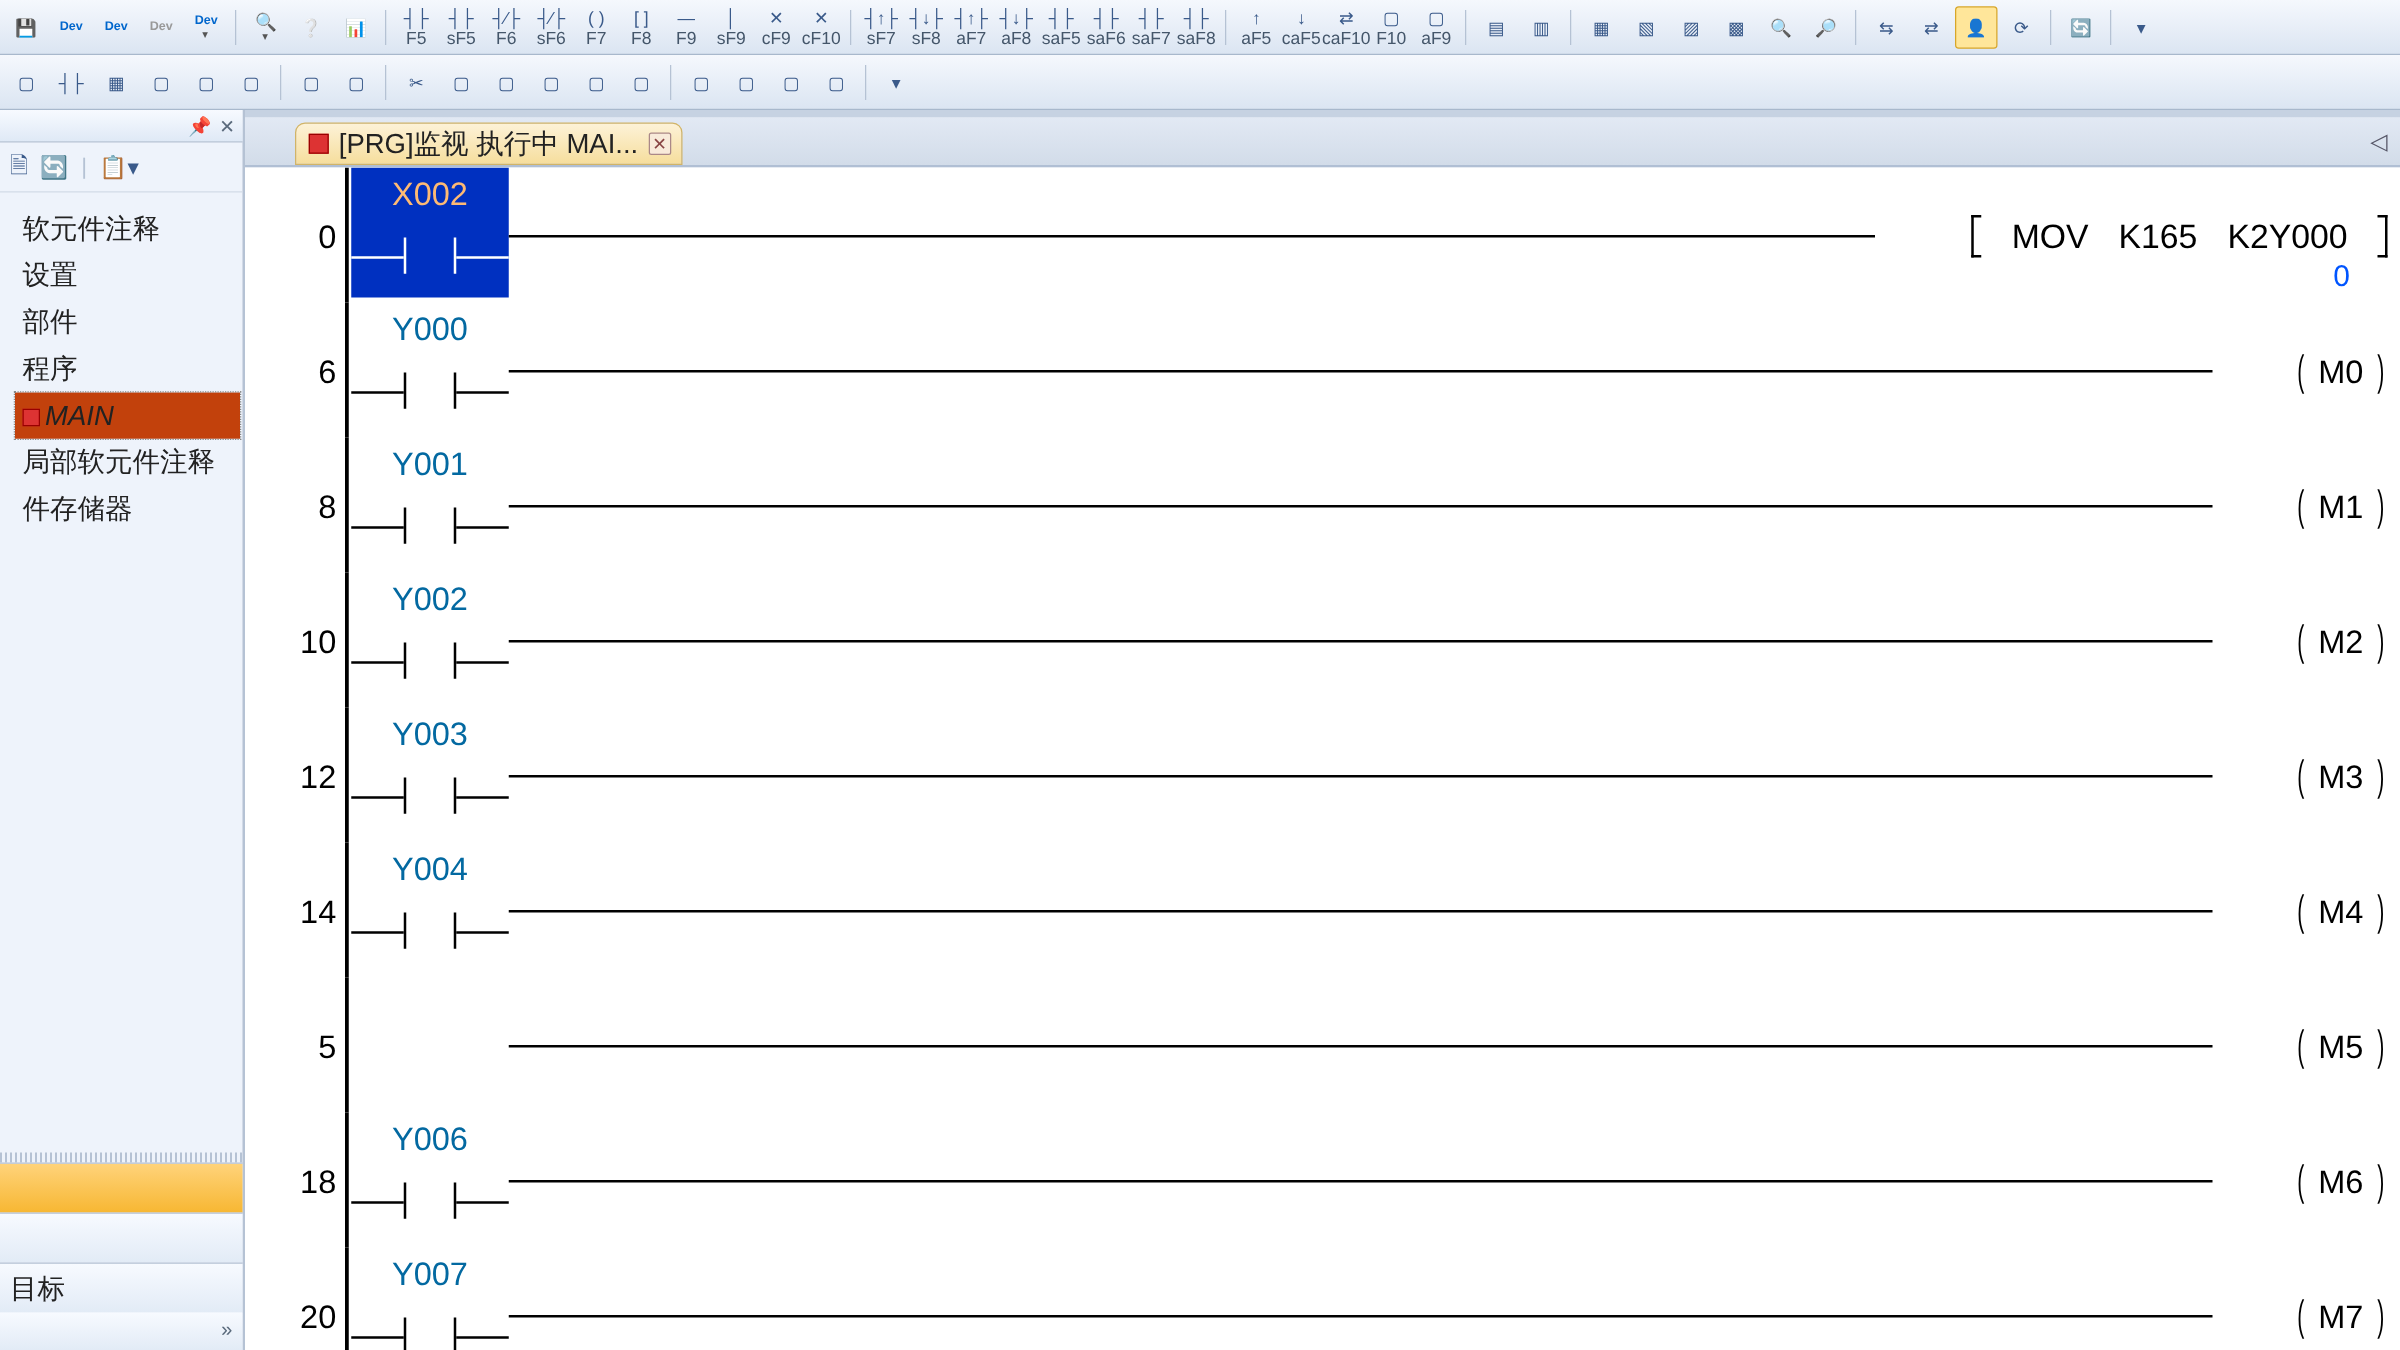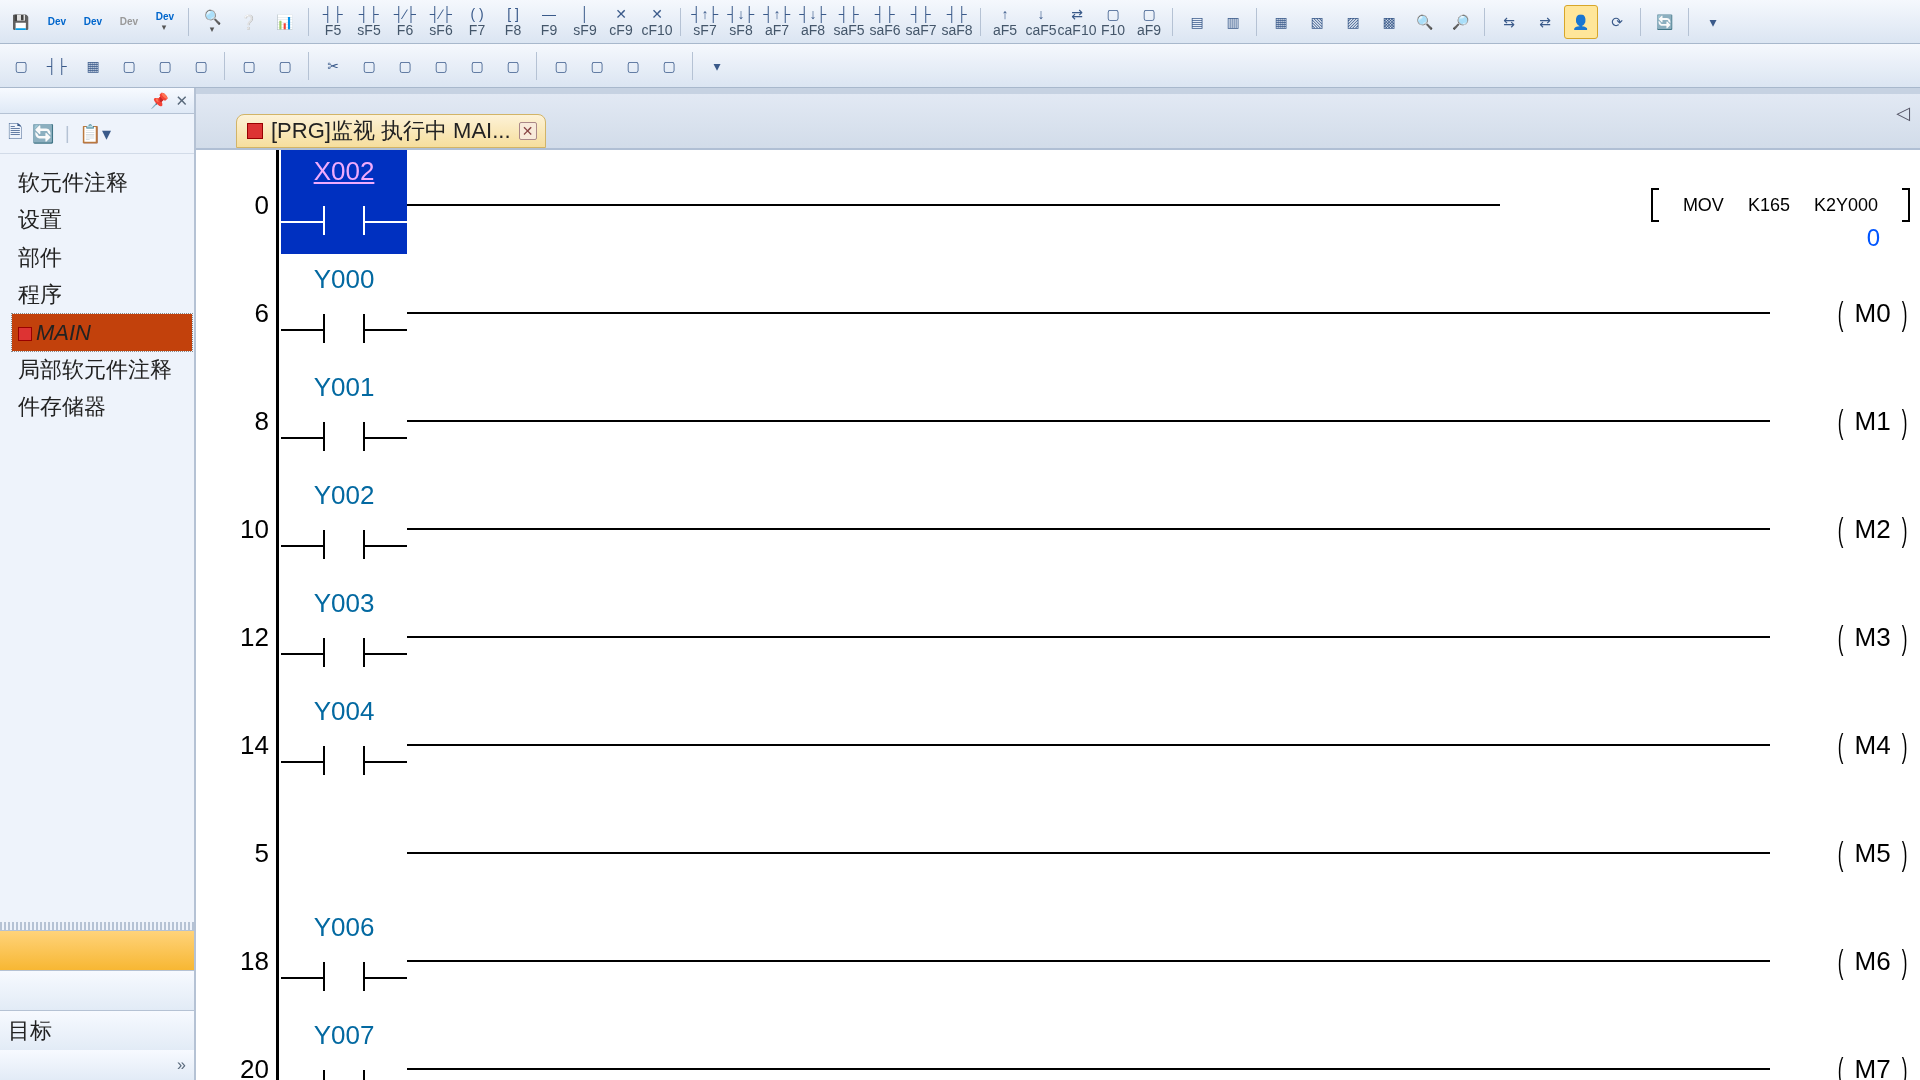--- a/index.html
+++ b/index.html
@@ -87,21 +87,21 @@
   .accordion-foot {
     height: 30px; display: flex; align-items: center; justify-content: flex-end;
     background: linear-gradient(#f7faff, #e2ebf6);
     padding: 0 8px; font-size: 16px; color: #5a6a7c;
   }
 
   
   .editor-area { flex: 1; background: #e8eef7; display: flex; flex-direction: column; }
   .splitter-h { height: 6px; background: #c6d2e2; }
   .tab-strip {
-    height: 56px;
+    height: 40px;
     background: linear-gradient(#e2e9f4, #d2dce9);
     border-bottom: 2px solid #b0bfd4;
     display: flex; align-items: flex-end;
     padding-left: 40px;
     position: relative;
   }
   .doc-tab {
     height: 34px;
     background: linear-gradient(#fdf2d7, #f6de9d);
     border: 1px solid #d2b467;
@@ -146,21 +146,21 @@
   }
   .contact-box {
     position: absolute;
     top: 0;
     left: 2px;
     width: 126px;
     height: 104px;
     display: flex; flex-direction: column; align-items: center;
   }
   .contact-box.selected { background: #0030c0; color: #fff; }
-  .contact-box.selected .dev { color: #f0abfc; text-decoration: underline; }
+  .contact-box.selected .dev { color: #fdba74; }
   .contact-box .dev {
     font-size: 26px;
     margin-top: 6px;
     color: #0369a1;
   }
   .contact-box .sym {
     flex: 1; width: 100%; position: relative;
   }
   .contact-box .sym::before, .contact-box .sym::after {
     content: "";
@@ -185,21 +185,21 @@
     left: 128px;
     right: 0;
     border-top: 2px solid #000;
   }
 
   .func-out {
     position: absolute;
     right: 0;
     top: 38px;
     display: flex; align-items: center;
-    font-size: 18px;
+    font-size: 27px;
     gap: 24px;
   }
   .brkL {
     display: inline-block; border-top: 2px solid #000; border-left: 2px solid #000;
     border-bottom: 2px solid #000; width: 8px; height: 34px;
   }
   .brkR {
     display: inline-block; border-top: 2px solid #000; border-right: 2px solid #000;
     border-bottom: 2px solid #000; width: 8px; height: 34px;
   }

